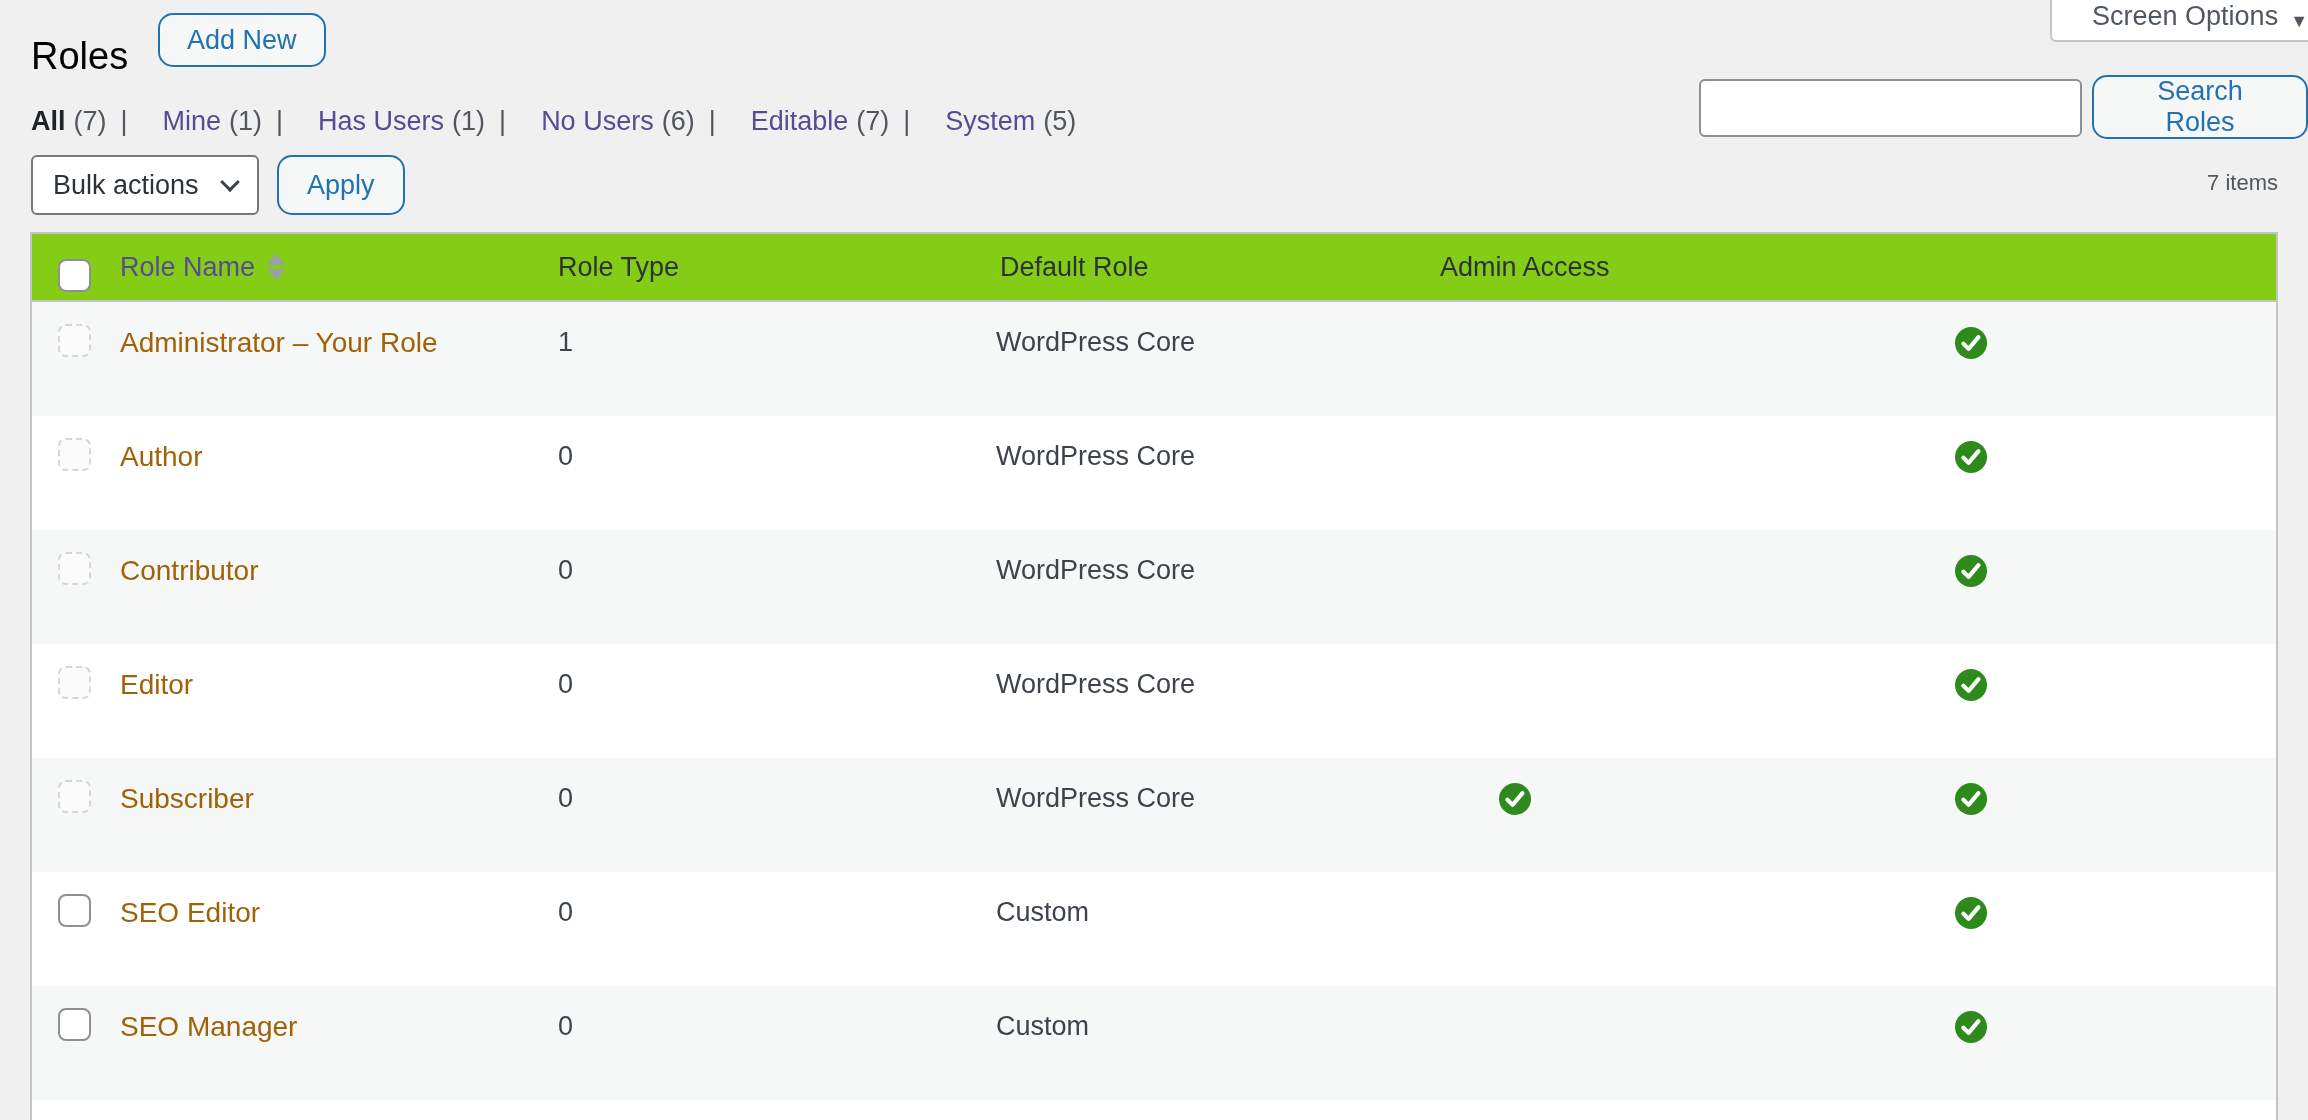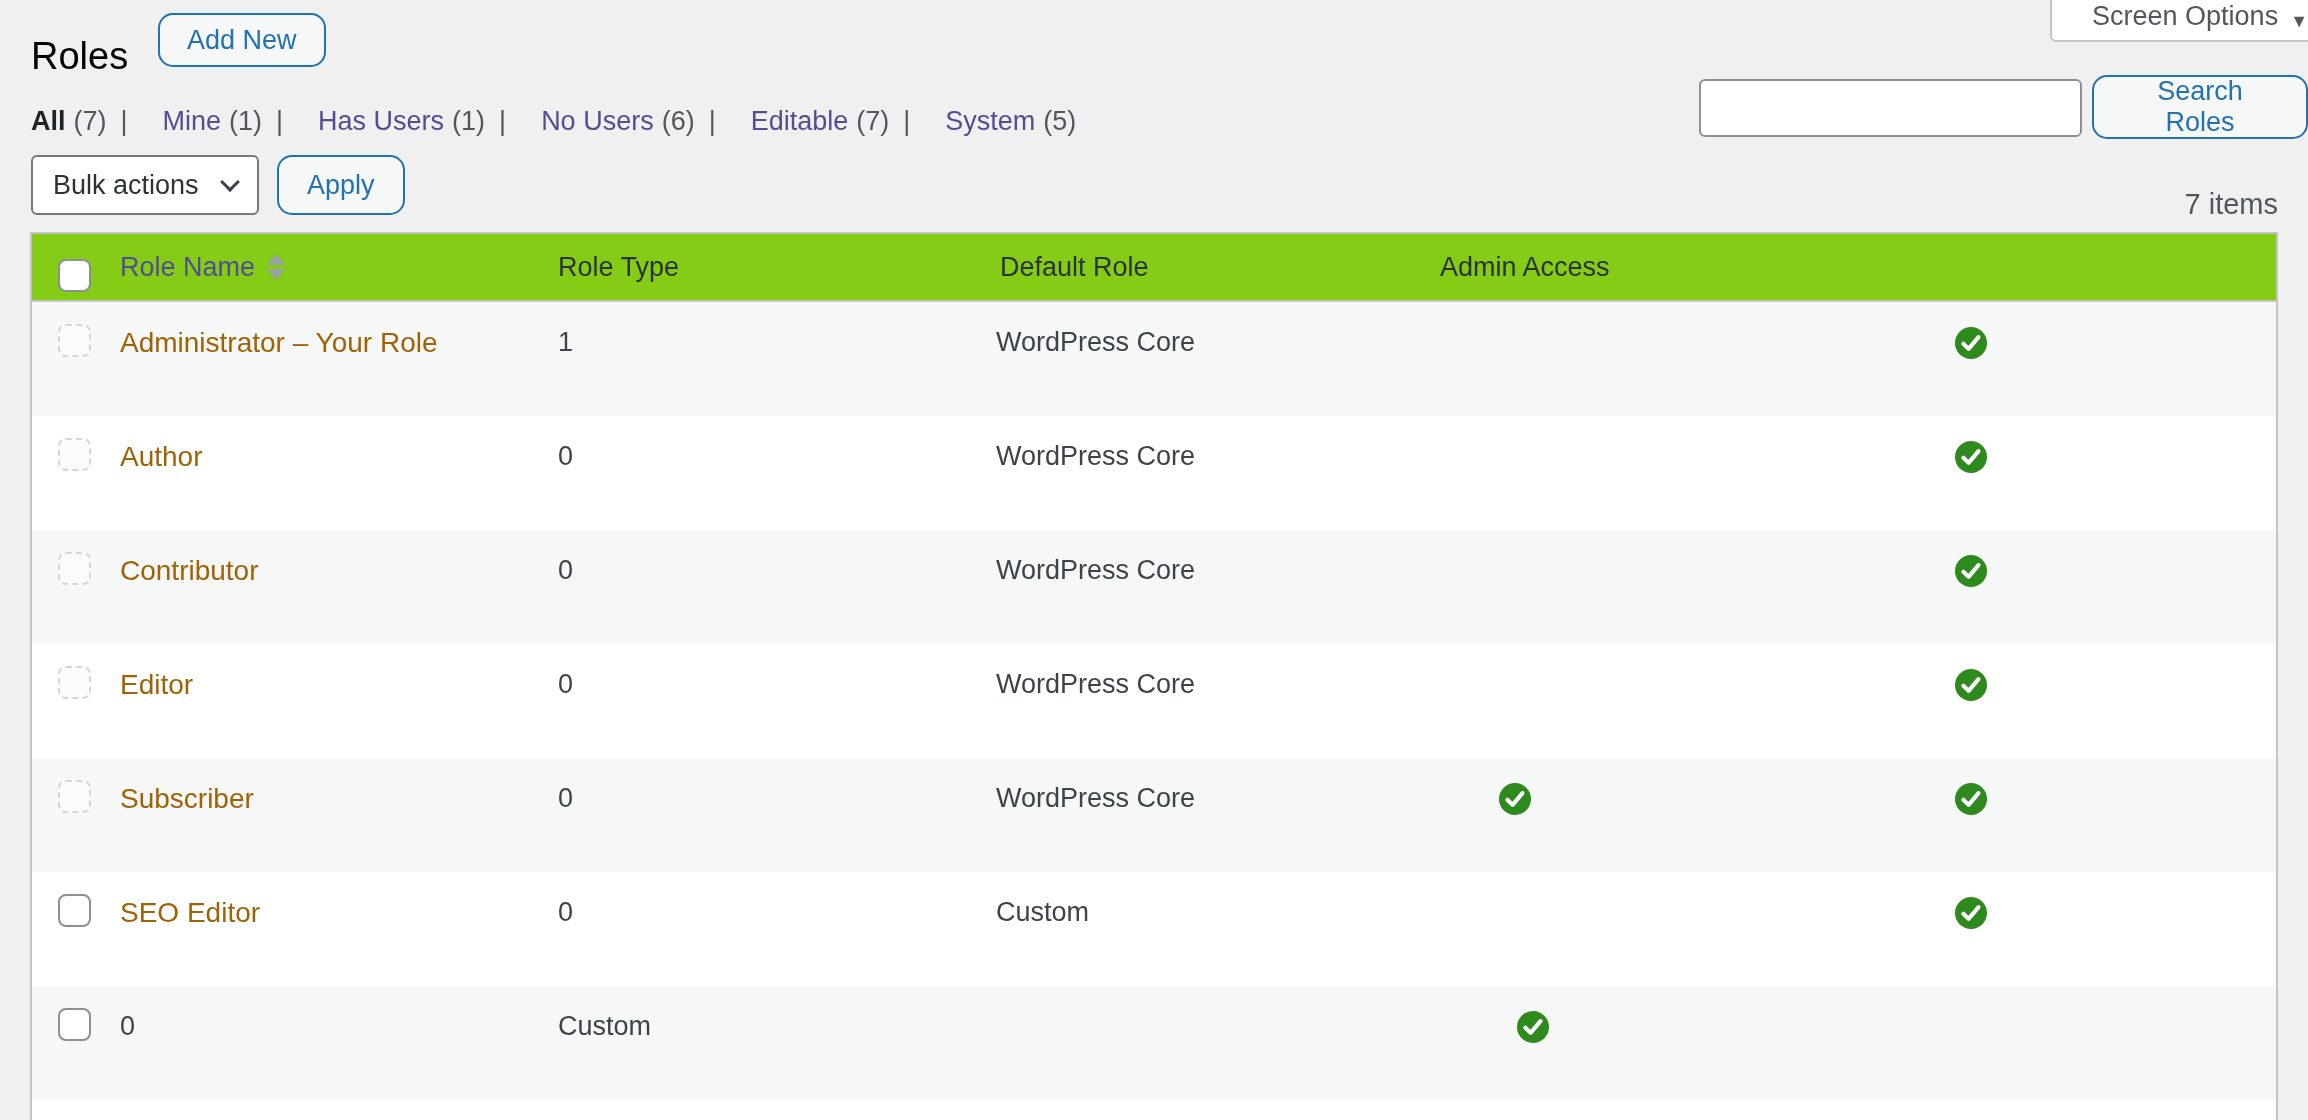--- a/index.html
+++ b/index.html
@@ -60,21 +60,21 @@
     display:flex; align-items:center; justify-content:space-between;
     padding:0 20px; font-size:27px; color:#2c3338; cursor:pointer;
   }
   .chevron {
     width:14px; height:14px; margin-top:-6px;
     border-right:3px solid #3c434a; border-bottom:3px solid #3c434a;
     transform:rotate(45deg);
   }
   .apply-btn { position:absolute; left:277px; top:155px; height:60px; padding:0 28px; }
   .items-count {
-    position:absolute; right:30px; top:170px; font-size:29px; color:#50575e;margin-top:18px;
+    position:absolute; right:30px; top:170px; font-size:22px; color:#50575e;
   }
 
   
   .roles-table {
     position:absolute; left:30px; top:232px; width:2248px;
     background:#fff; border:2px solid #c3c4c7;
   }
   .tr { display:grid; grid-template-columns:88px 438px 438px 438px 438px auto; }
   .thead { height:68px; background:#84cc16; border-bottom:2px solid #c3c4c7; }
   .thead .th { display:flex; align-items:center; font-size:27px; color:#2c3338; }
@@ -360,20 +360,23 @@
         </svg>
       </span>
     </div>
   </div>
 
   <div class="tr row">
     <div class="td col-cb">
       <span class="checkbox"></span>
     </div>
     <div class="td">
+      <a class="role-link">SEO Manager</a>
+    </div>
+    <div class="td">
       <span class="users-val">0</span>
     </div>
     <div class="td">
       <span class="type-val">Custom</span>
     </div>
     <div class="td">
       <span class="slot-default">
         
       </span>
     </div>

